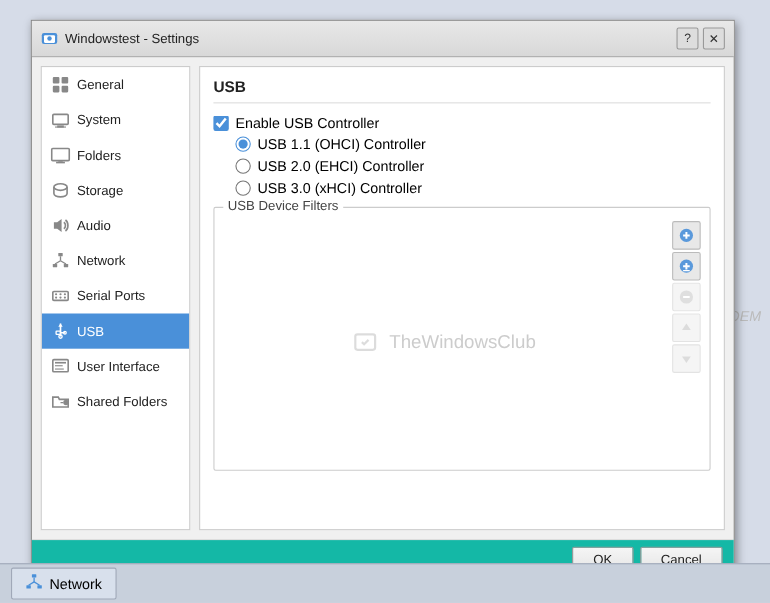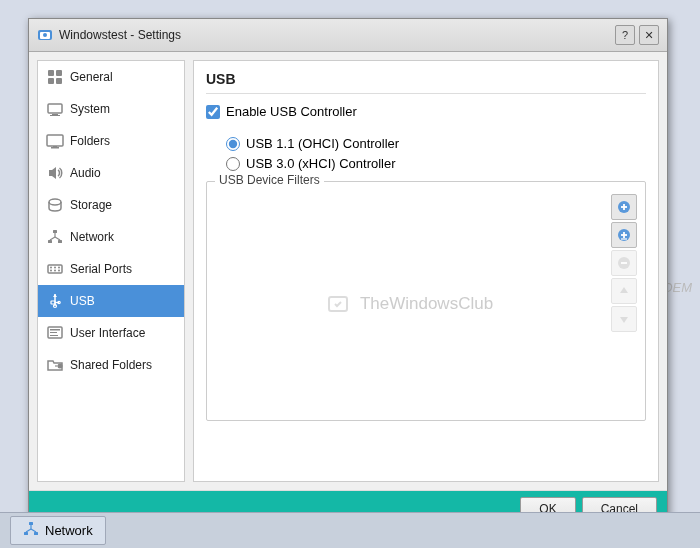--- a/index.html
+++ b/index.html
@@ -92,21 +92,21 @@
 
     .dialog-body {
       display: flex;
       padding: 8px;
       gap: 8px;
       height: 438px;
     }
 
     
     .sidebar {
-      width: 148px;
+      width: 136px;
       background: white;
       border: 1px solid #ccc;
       flex-shrink: 0;
       overflow-y: auto;
     }
     .sidebar-item {
       display: flex;
       align-items: center;
       gap: 6px;
       padding: 7px 8px;
@@ -137,21 +137,21 @@
       font-weight: bold;
       color: #222;
       padding-bottom: 6px;
       border-bottom: 1px solid #ddd;
       margin-bottom: 10px;
     }
     .checkbox-row {
       display: flex;
       align-items: center;
       gap: 6px;
-      margin-bottom: 17px;
+      margin-bottom: 4px;
     }
     .checkbox-row input[type=checkbox] {
       width: 14px;
       height: 14px;
       accent-color: #4a90d9;
     }
     .radio-group {
       margin-left: 20px;
       margin-bottom: 10px;
       display: flex;
@@ -317,36 +317,36 @@
             <rect x="5" y="15" width="8" height="1.5" fill="#888"></rect>
             <rect x="7" y="14" width="4" height="1" fill="#888"></rect>
           </svg>
         </span>
         <span>Folders</span>
       </div>
 
       <div class="sidebar-item">
         <span class="sidebar-item-icon">
           <svg width="18" height="18" viewBox="0 0 18 18">
+            <ellipse cx="9" cy="6" rx="6" ry="3" fill="none" stroke="#888" stroke-width="1.5"></ellipse>
+            <path d="M3 6 v6 c0 1.7 2.7 3 6 3s6-1.3 6-3V6" fill="none" stroke="#888" stroke-width="1.5"></path>
+          </svg>
+        </span>
+        <span>Storage</span>
+      </div>
+
+      <div class="sidebar-item">
+        <span class="sidebar-item-icon">
+          <svg width="18" height="18" viewBox="0 0 18 18">
             <polygon points="3,6 3,12 6,12 10,15 10,3 6,6" fill="#888"></polygon>
             <path d="M12 6 c2 1 2 5 0 6" fill="none" stroke="#888" stroke-width="1.5"></path>
             <path d="M13.5 4 c3 2 3 8 0 10" fill="none" stroke="#888" stroke-width="1.5"></path>
           </svg>
         </span>
         <span>Audio</span>
-      </div>
-
-      <div class="sidebar-item">
-        <span class="sidebar-item-icon">
-          <svg width="18" height="18" viewBox="0 0 18 18">
-            <ellipse cx="9" cy="6" rx="6" ry="3" fill="none" stroke="#888" stroke-width="1.5"></ellipse>
-            <path d="M3 6 v6 c0 1.7 2.7 3 6 3s6-1.3 6-3V6" fill="none" stroke="#888" stroke-width="1.5"></path>
-          </svg>
-        </span>
-        <span>Storage</span>
       </div>
 
       <div class="sidebar-item">
         <span class="sidebar-item-icon">
           <svg width="18" height="18" viewBox="0 0 18 18">
             <rect x="7" y="2" width="4" height="3" rx="0.5" fill="#888"></rect>
             <rect x="2" y="12" width="4" height="3" rx="0.5" fill="#888"></rect>
             <rect x="12" y="12" width="4" height="3" rx="0.5" fill="#888"></rect>
             <line x1="9" y1="5" x2="9" y2="9" stroke="#888" stroke-width="1.2"></line>
             <line x1="9" y1="9" x2="4" y2="12" stroke="#888" stroke-width="1.2"></line>
@@ -415,20 +415,24 @@
 
         <div class="checkbox-row">
           <input type="checkbox" checked="" id="enable-usb" style="">
           <label for="enable-usb">Enable USB Controller</label>
         </div>
 
         <div class="radio-group">
           <div class="radio-row">
             <input type="radio" name="usbver" id="usb11" checked="" style="">
             <label for="usb11">USB 1.1 (OHCI) Controller</label>
+          </div>
+          <div class="radio-row">
+            <input type="radio" name="usbver" id="usb20" style="">
+            <label for="usb20">USB 2.0 (EHCI) Controller</label>
           </div>
           <div class="radio-row">
             <input type="radio" name="usbver" id="usb30" style="">
             <label for="usb30">USB 3.0 (xHCI) Controller</label>
           </div>
         </div>
 
         <div class="group-box">
           <span class="group-box-label">USB Device Filters</span>
           <div style="display:flex; gap:4px;">

